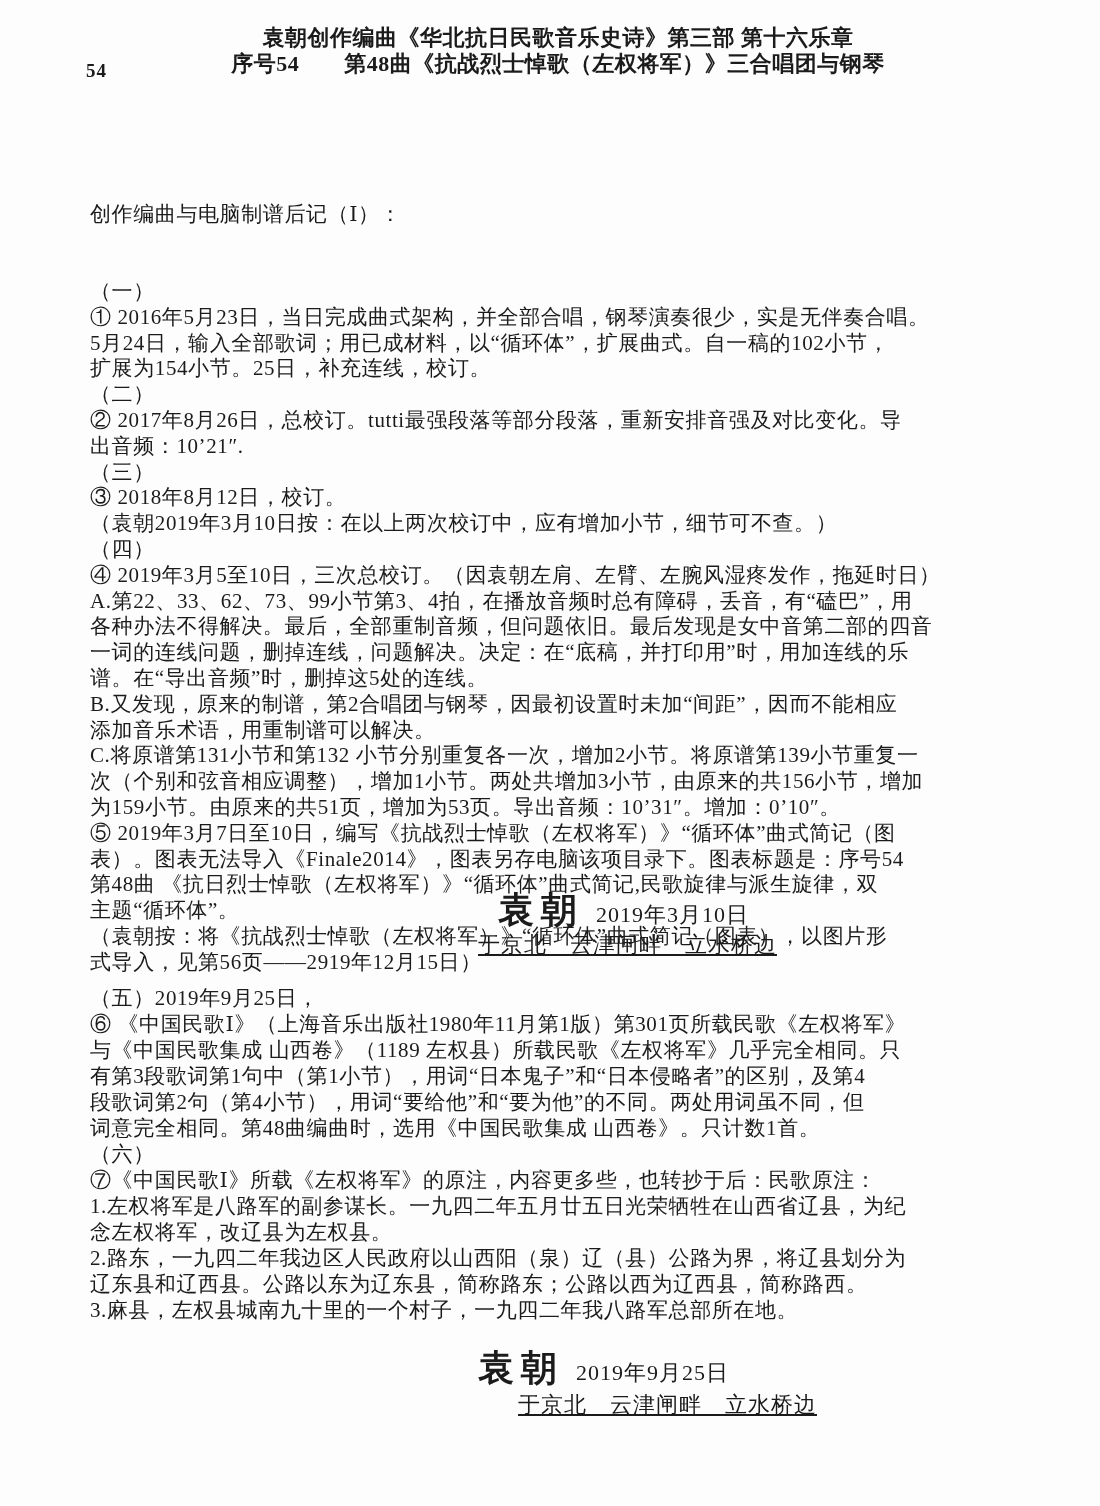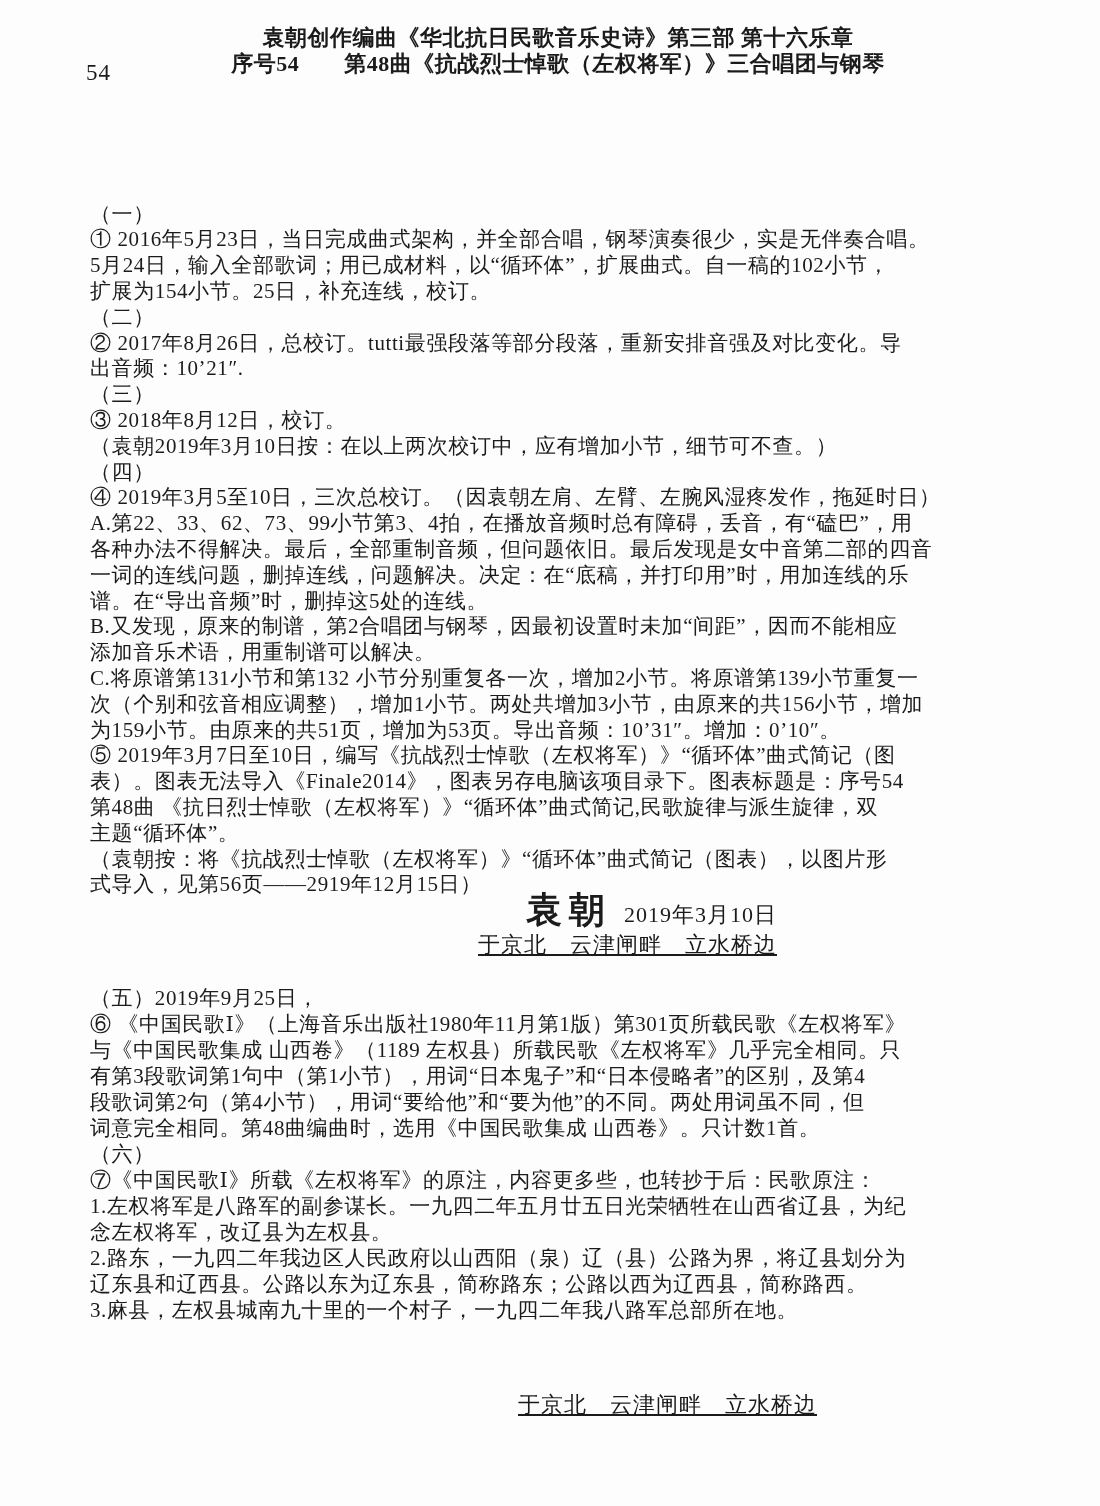--- a/index.html
+++ b/index.html
@@ -14,22 +14,22 @@
     margin: 0 auto;
     background: #fdfdfd;
     color: #1b1b1b;
     font-family: "Liberation Serif", "DejaVu Serif", serif;
     overflow: hidden;
   }
   .page-number {
     position: absolute;
     left: 86px;
     top: 60px;
-    font-size: 23px;
-    font-weight: normal;
+    font-size: 19px;
+    font-weight: bold;
     letter-spacing: 1px;
     text-align: right;
   }
   .header {
     position: absolute;
     top: 25px;
     left: 8px;
     width: 100%;
     text-align: center;
     font-size: 22px;
@@ -66,46 +66,51 @@
     margin-left: 8px;
     letter-spacing: 1px;
   }
   .sig-place {
     position: absolute;
     font-size: 22px;
     letter-spacing: 1px;
     white-space: nowrap;
     text-decoration: underline;
   }
-  .sig1-row   { top: 886px;  left: 498px; margin-left: 28px; }
+  .sig1-row   { top: 886px;  left: 498px; }
   .sig1-place { top: 930px;  left: 478px; }
   .sig2-row   { top: 1344px; left: 478px; }
   .sig2-place { top: 1390px; left: 518px; }
 </style>
 </head>
 <body>
 
 <div class="page">
 
   <div class="page-number">54</div>
 
   <div class="header">
     <div>袁朝创作编曲《华北抗日民歌音乐史诗》第三部 第十六乐章</div>
     <div>序号54　　第48曲《抗战烈士悼歌（左权将军）》三合唱团与钢琴</div>
   </div>
 
   <div class="body-block body-1">
+    <div class="line">创作编曲与电脑制谱后记（Ⅰ）：</div>
     <div><div class="line">（一）</div><div class="line">① 2016年5月23日，当日完成曲式架构，并全部合唱，钢琴演奏很少，实是无伴奏合唱。</div><div class="line">5月24日，输入全部歌词；用已成材料，以“循环体”，扩展曲式。自一稿的102小节，</div><div class="line">扩展为154小节。25日，补充连线，校订。</div><div class="line">（二）</div><div class="line">② 2017年8月26日，总校订。tutti最强段落等部分段落，重新安排音强及对比变化。导</div><div class="line">出音频：10’21″.</div><div class="line">（三）</div><div class="line">③ 2018年8月12日，校订。</div><div class="line">（袁朝2019年3月10日按：在以上两次校订中，应有增加小节，细节可不查。）</div><div class="line">（四）</div><div class="line">④ 2019年3月5至10日，三次总校订。（因袁朝左肩、左臂、左腕风湿疼发作，拖延时日）</div><div class="line">A.第22、33、62、73、99小节第3、4拍，在播放音频时总有障碍，丢音，有“磕巴”，用</div><div class="line">各种办法不得解决。最后，全部重制音频，但问题依旧。最后发现是女中音第二部的四音</div><div class="line">一词的连线问题，删掉连线，问题解决。决定：在“底稿，并打印用”时，用加连线的乐</div><div class="line">谱。在“导出音频”时，删掉这5处的连线。</div><div class="line">B.又发现，原来的制谱，第2合唱团与钢琴，因最初设置时未加“间距”，因而不能相应</div><div class="line">添加音乐术语，用重制谱可以解决。</div><div class="line">C.将原谱第131小节和第132 小节分别重复各一次，增加2小节。将原谱第139小节重复一</div><div class="line">次（个别和弦音相应调整），增加1小节。两处共增加3小节，由原来的共156小节，增加</div><div class="line">为159小节。由原来的共51页，增加为53页。导出音频：10’31″。增加：0’10″。</div><div class="line">⑤ 2019年3月7日至10日，编写《抗战烈士悼歌（左权将军）》“循环体”曲式简记（图</div><div class="line">表）。图表无法导入《Finale2014》，图表另存电脑该项目录下。图表标题是：序号54</div><div class="line">第48曲 《抗日烈士悼歌（左权将军）》“循环体”曲式简记,民歌旋律与派生旋律，双</div><div class="line">主题“循环体”。</div><div class="line">（袁朝按：将《抗战烈士悼歌（左权将军）》“循环体”曲式简记（图表），以图片形</div><div class="line">式导入，见第56页——2919年12月15日）</div></div>
   </div>
 
   <div class="sig-row sig1-row">
     <span class="sig-name">袁朝</span>
     <span class="sig-date">2019年3月10日</span>
   </div>
   <div class="sig-place sig1-place">于京北　云津闸畔　立水桥边</div>
 
   <div class="body-block body-2">
     <div><div class="line">（五）2019年9月25日，</div><div class="line">⑥ 《中国民歌Ⅰ》（上海音乐出版社1980年11月第1版）第301页所载民歌《左权将军》</div><div class="line">与《中国民歌集成 山西卷》（1189 左权县）所载民歌《左权将军》几乎完全相同。只</div><div class="line">有第3段歌词第1句中（第1小节），用词“日本鬼子”和“日本侵略者”的区别，及第4</div><div class="line">段歌词第2句（第4小节），用词“要给他”和“要为他”的不同。两处用词虽不同，但</div><div class="line">词意完全相同。第48曲编曲时，选用《中国民歌集成 山西卷》。只计数1首。</div><div class="line">（六）</div><div class="line">⑦《中国民歌Ⅰ》所载《左权将军》的原注，内容更多些，也转抄于后：民歌原注：</div><div class="line">1.左权将军是八路军的副参谋长。一九四二年五月廿五日光荣牺牲在山西省辽县，为纪</div><div class="line">念左权将军，改辽县为左权县。</div><div class="line">2.路东，一九四二年我边区人民政府以山西阳（泉）辽（县）公路为界，将辽县划分为</div><div class="line">辽东县和辽西县。公路以东为辽东县，简称路东；公路以西为辽西县，简称路西。</div><div class="line">3.麻县，左权县城南九十里的一个村子，一九四二年我八路军总部所在地。</div></div>
   </div>
 
+  <div class="sig-row sig2-row">
+    <span class="sig-name">袁朝</span>
+    <span class="sig-date">2019年9月25日</span>
+  </div>
   <div class="sig-place sig2-place">于京北　云津闸畔　立水桥边</div>
 
 </div>
 
 </body></html>

